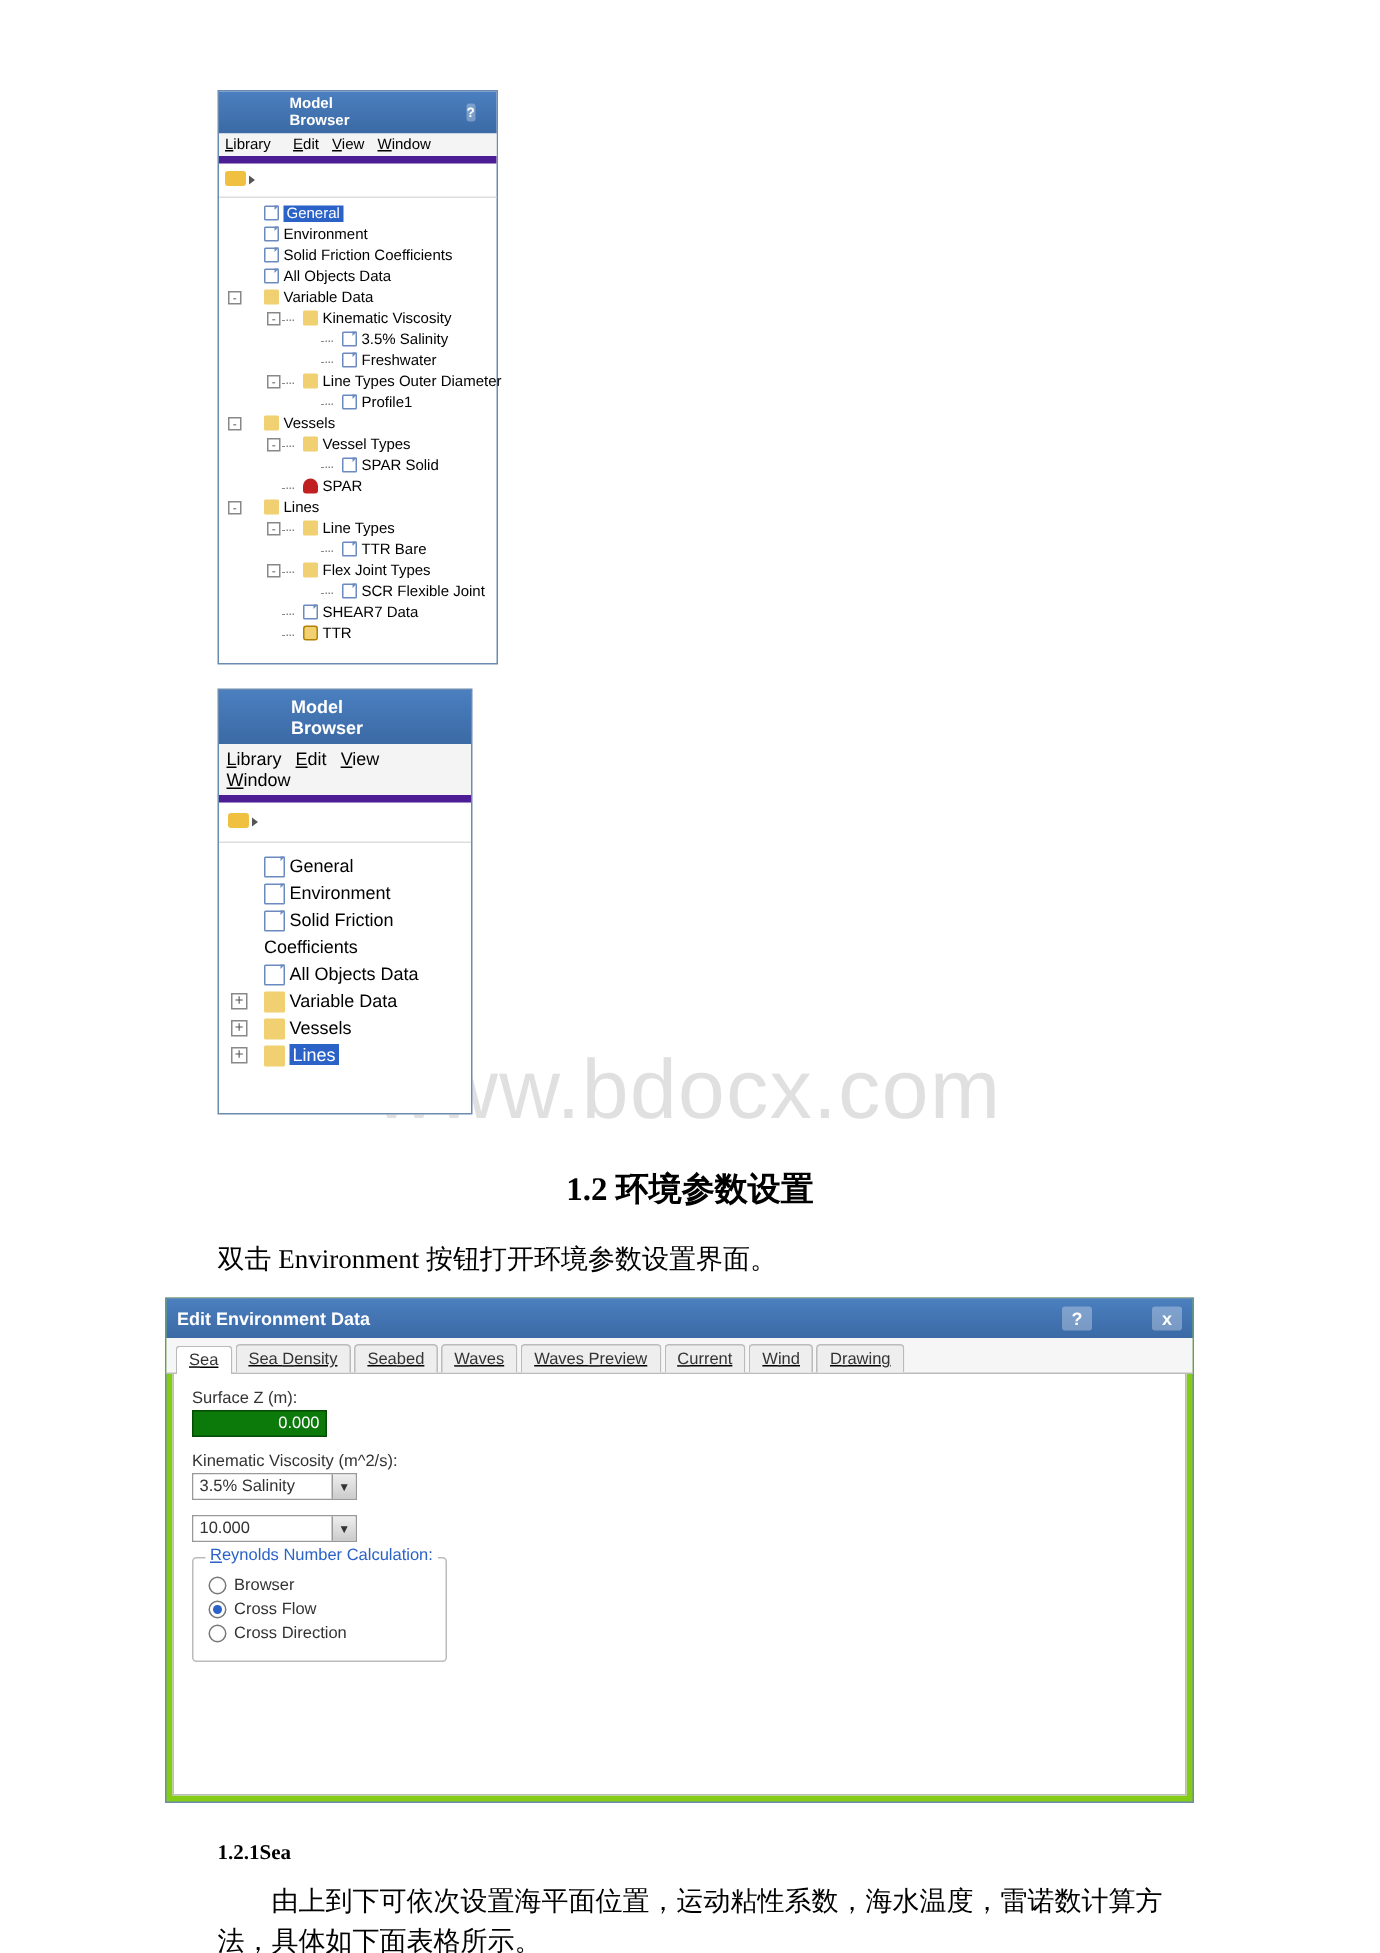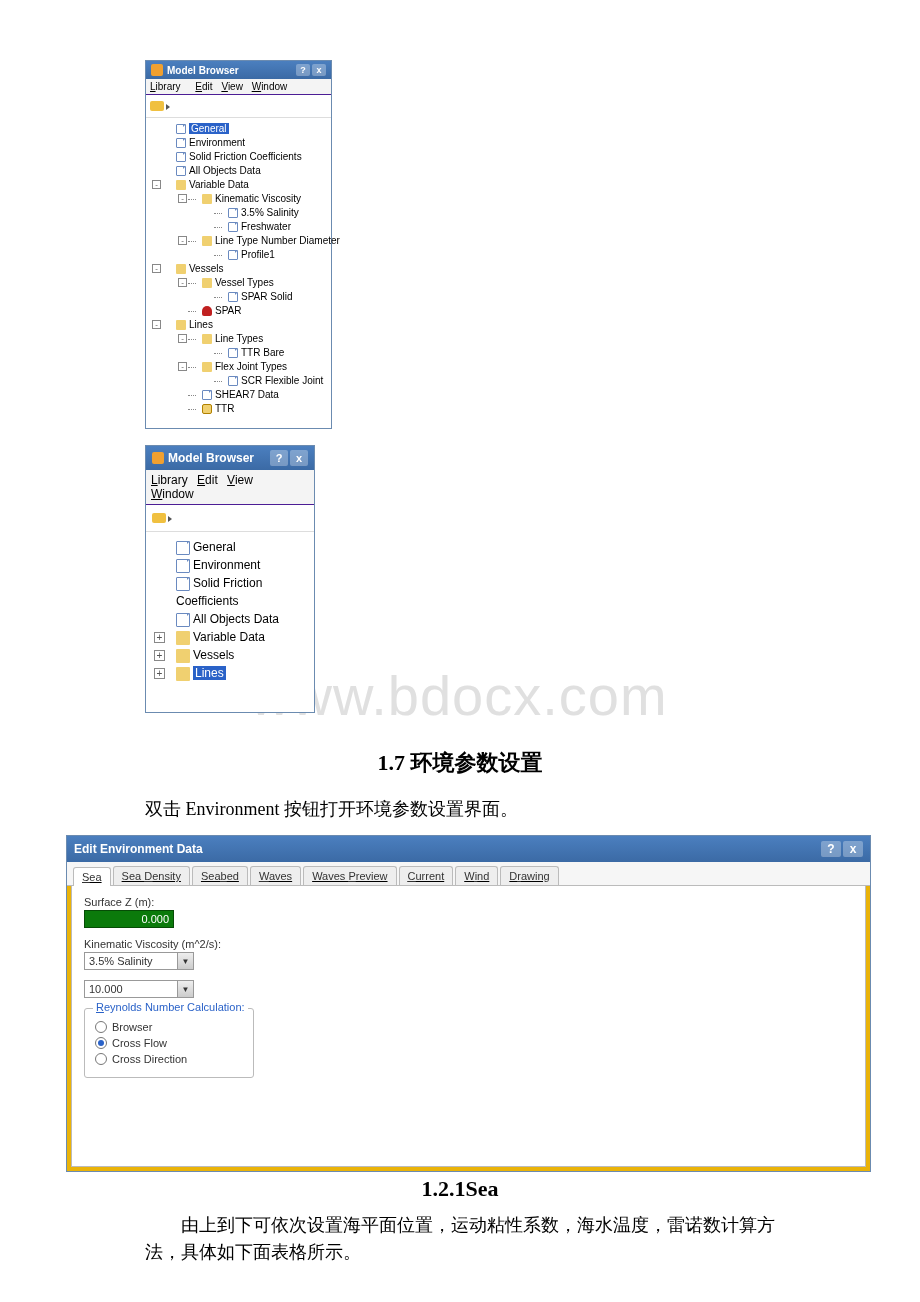--- a/index.html
+++ b/index.html
@@ -1,25 +1,25 @@
 <!DOCTYPE html>
 <html><head>
 <meta charset="utf-8">
 <style>
   * { box-sizing: border-box; margin: 0; padding: 0; }
   body { font-family: "Microsoft YaHei", Arial, sans-serif; background: #fff; width: 920px; }
   .page { padding: 60px 0; }
 
   
   .win { border: 1px solid #6b8bb0; background: #fff; width: 187px; margin-left: 145px; }
-  .win-title { background: linear-gradient(#4b7fbf, #3b6aa5); color: #fff; font-size: 10px; font-weight: bold; padding: 3px 5px; display: flex; align-items: center; }
+  .win-title { background: linear-gradient(#4b7fbf, #3b6aa5); color: #fff; font-size: 10px; font-weight: bold; padding: 3px 5px; display: flex; align-items: center; gap: 38px; }
   .win-title .icon { width: 12px; height: 12px; background: #f0a030; margin-right: 4px; border-radius: 2px; }
   .win-title .spacer { flex: 1; }
   .win-title .tbtn { width: 14px; height: 12px; margin-left: 2px; background: rgba(255,255,255,0.3); display: inline-flex; align-items: center; justify-content: center; font-size: 9px; color: #fff; border-radius: 2px; }
-  .menubar { font-size: 10px; padding: 2px 4px; background: #f4f4f4; border-bottom: 1px solid #4c1d95; }
+  .menubar { font-size: 10px; padding: 2px 4px; background: #f4f4f4; border-bottom: 5px solid #4c1d95; }
   .menubar span { margin-right: 6px; }
   .menubar span u { text-decoration: underline; }
   .toolbar { padding: 2px 4px; border-bottom: 1px solid #ddd; }
   .toolbar .folder-icon { display:inline-block; width:14px; height:10px; background:#f0c040; border-radius:2px; position:relative; }
   .toolbar .folder-icon::after { content:""; position:absolute; right:-6px; top:3px; border-left:4px solid #555; border-top:3px solid transparent; border-bottom:3px solid transparent; }
   .tree { font-size: 10px; padding: 4px 4px 12px 4px; line-height: 14px; }
   .tree ul { list-style: none; padding-left: 12px; }
   .tree li { position: relative; padding-left: 14px; white-space: nowrap; }
   .tree li::before { content:""; position:absolute; left:0; top:7px; width:8px; height:0; border-top:1px dotted #888; }
   .tree > ul > li::before { display:none; }
@@ -43,24 +43,24 @@
   .tree2 li { position:relative; padding-left: 22px; }
   .tree2 .node-icon { width:14px; height:14px; }
   .tree2 .expander { left:0; top:4px; width:11px; height:11px; line-height:9px; font-size:10px; }
 
   
   .watermark { color:#e0e0e0; font-size:56px; font-family: Arial, sans-serif; letter-spacing:1px; margin-left:250px; margin-top:-50px; position:relative; z-index:-1; }
 
   
   .doc-heading { font-family: "Times New Roman", SimSun, serif; font-size: 22px; font-weight: bold; text-align: center; margin: 20px 0 18px 0; }
   .doc-para { font-family: "Times New Roman", SimSun, serif; font-size: 18px; margin: 6px 116px 12px 145px; line-height: 1.5; }
-  .doc-sub { font-family: "Times New Roman", serif; font-size: 22px; font-weight: bold; margin: 4px 145px 10px 145px; text-align: center; }
-
-  
-  .envwin { border: 1px solid #6b8bb0; background: #eab308; width: 805px; margin-left: 66px; margin-top: 4px; }
+  .doc-sub { font-family: "Times New Roman", serif; font-size: 14px; font-weight: bold; margin: 26px 145px 10px 145px; }
+
+  
+  .envwin { border: 1px solid #6b8bb0; background: #84cc16; width: 686px; margin-left: 110px; margin-top: 4px; }
   .envwin .win-title { font-size: 12px; padding: 5px 7px; }
   .envwin .win-title .tbtn { width:20px; height:16px; font-size:12px; }
   .tabs { display:flex; font-size:11px; background:#f6f6f6; border-bottom:1px solid #bbb; padding: 4px 4px 0 6px; text-decoration: underline; }
   .tab { padding: 3px 8px; border:1px solid #bbb; border-bottom:none; margin-right:2px; background:#eee; border-radius:3px 3px 0 0; color:#333; }
   .tab.active { background:#fff; position:relative; top:1px; }
   .tab u { text-decoration: underline; }
   .tabbody { background:#fff; border:1px solid #bbb; border-top:none; margin: 0 4px 4px 4px; padding: 10px 12px 88px 12px; font-size: 11px; color:#333; }
   .field { margin-bottom: 10px; }
   .field label { display:block; margin-bottom:2px; }
   .val-box { border:1px solid #8aa; background:#fff; padding:2px 4px; width: 90px; font-size:11px; }
@@ -103,21 +103,21 @@
         <li><span class="node-icon doc"></span><span>Solid Friction Coefficients</span></li>
         <li><span class="node-icon doc"></span><span>All Objects Data</span></li>
         <li><span class="expander">-</span><span class="node-icon fld"></span><span>Variable Data</span>
           <ul>
             <li><span class="expander">-</span><span class="node-icon fld"></span><span>Kinematic Viscosity</span>
               <ul>
                 <li><span class="node-icon doc"></span><span>3.5% Salinity</span></li>
                 <li><span class="node-icon doc"></span><span>Freshwater</span></li>
               </ul>
             </li>
-            <li><span class="expander">-</span><span class="node-icon fld"></span><span>Line Type Number Diameter</span>
+            <li><span class="expander">-</span><span class="node-icon fld"></span><span>Line Types Outer Diameter</span>
               <ul>
                 <li><span class="node-icon doc"></span><span>Profile1</span></li>
               </ul>
             </li>
           </ul>
         </li>
         <li><span class="expander">-</span><span class="node-icon fld"></span><span>Vessels</span>
           <ul>
             <li><span class="expander">-</span><span class="node-icon fld"></span><span>Vessel Types</span>
               <ul>
@@ -172,21 +172,21 @@
         <li><span class="node-icon doc"></span><span>All Objects Data</span></li>
         <li><span class="expander">+</span><span class="node-icon fld"></span><span>Variable Data</span></li>
         <li><span class="expander">+</span><span class="node-icon fld"></span><span>Vessels</span></li>
         <li><span class="expander">+</span><span class="node-icon fld"></span><span class="sel">Lines</span></li>
       </ul>
     </div>
   </div>
 
   <div class="watermark">www.bdocx.com</div>
 
-  <div class="doc-heading">1.7 环境参数设置</div>
+  <div class="doc-heading">1.2 环境参数设置</div>
   <div class="doc-para">双击 Environment 按钮打开环境参数设置界面。</div>
 
   <div class="envwin">
     <div class="win-title">
       <span>Edit Environment Data</span>
       <span class="spacer"></span>
       <span class="tbtn">?</span>
       <span class="tbtn">x</span>
     </div>
     <div class="tabs">

